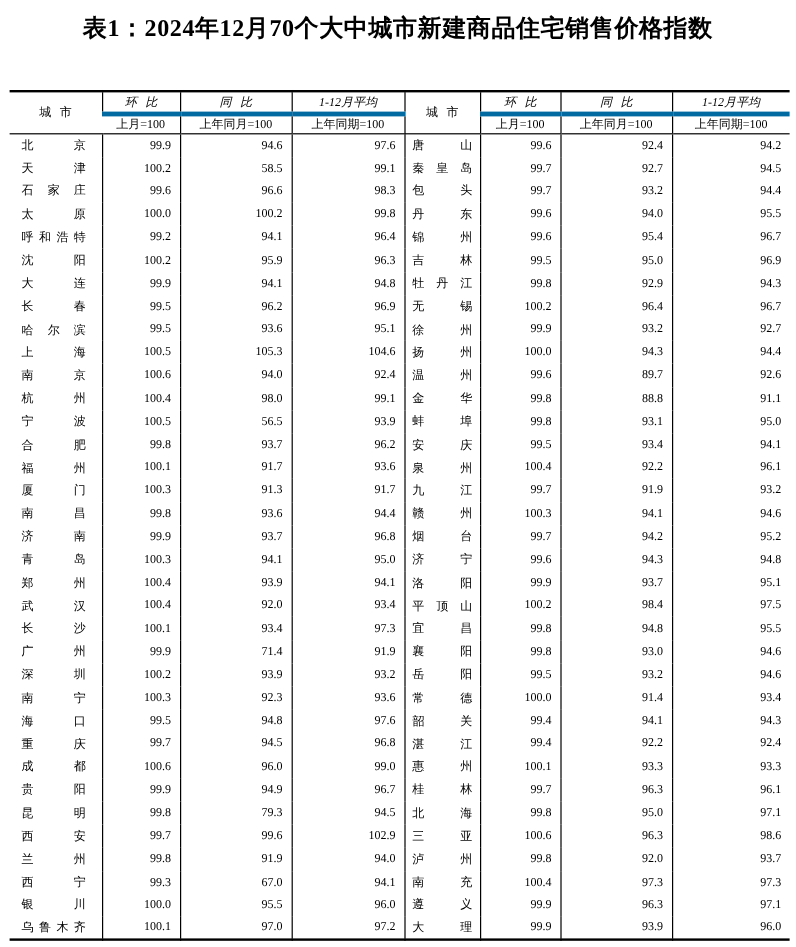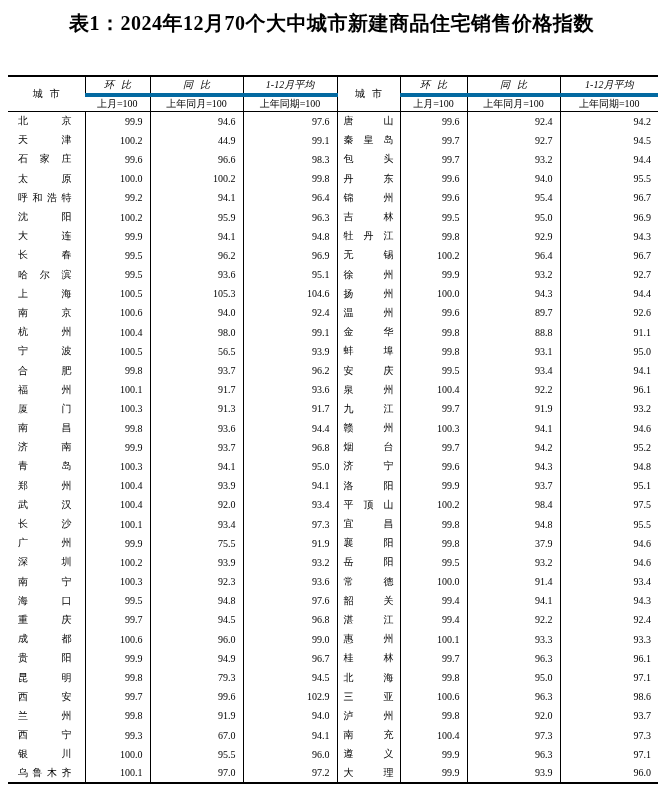--- a/index.html
+++ b/index.html
@@ -123,21 +123,21 @@
       <td class="num">94.6</td>
       <td class="num">97.6</td>
       <td class="city city-r">唐山</td>
       <td class="num">99.6</td>
       <td class="num">92.4</td>
       <td class="num">94.2</td>
     </tr>
         <tr>
       <td class="city city-l">天津</td>
       <td class="num">100.2</td>
-      <td class="num">44.9</td>
+      <td class="num">58.5</td>
       <td class="num">99.1</td>
       <td class="city city-r">秦皇岛</td>
       <td class="num">99.7</td>
       <td class="num">92.7</td>
       <td class="num">94.5</td>
     </tr>
         <tr>
       <td class="city city-l">石家庄</td>
       <td class="num">99.6</td>
       <td class="num">96.6</td>
@@ -333,25 +333,25 @@
       <td class="num">93.4</td>
       <td class="num">97.3</td>
       <td class="city city-r">宜昌</td>
       <td class="num">99.8</td>
       <td class="num">94.8</td>
       <td class="num">95.5</td>
     </tr>
         <tr>
       <td class="city city-l">广州</td>
       <td class="num">99.9</td>
-      <td class="num">75.5</td>
+      <td class="num">71.4</td>
       <td class="num">91.9</td>
       <td class="city city-r">襄阳</td>
       <td class="num">99.8</td>
-      <td class="num">37.9</td>
+      <td class="num">93.0</td>
       <td class="num">94.6</td>
     </tr>
         <tr>
       <td class="city city-l">深圳</td>
       <td class="num">100.2</td>
       <td class="num">93.9</td>
       <td class="num">93.2</td>
       <td class="city city-r">岳阳</td>
       <td class="num">99.5</td>
       <td class="num">93.2</td>

